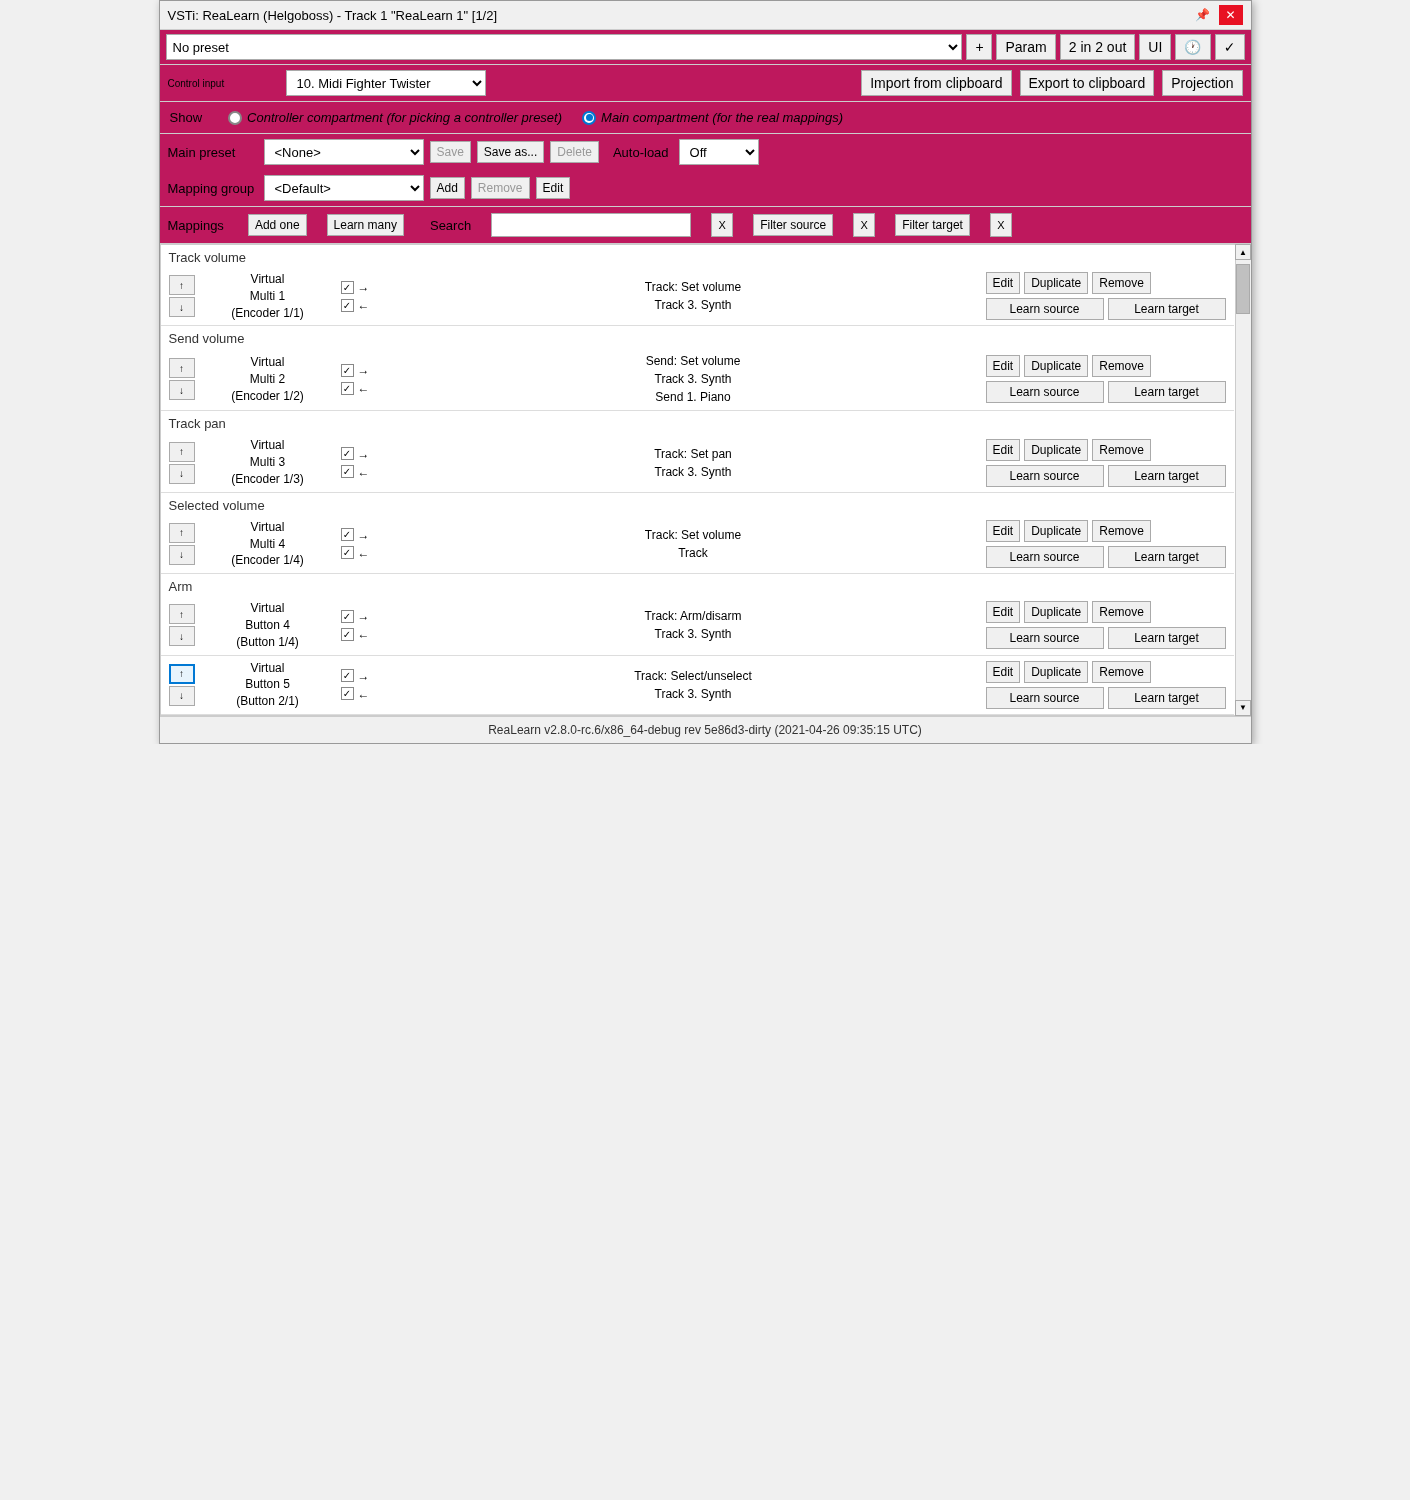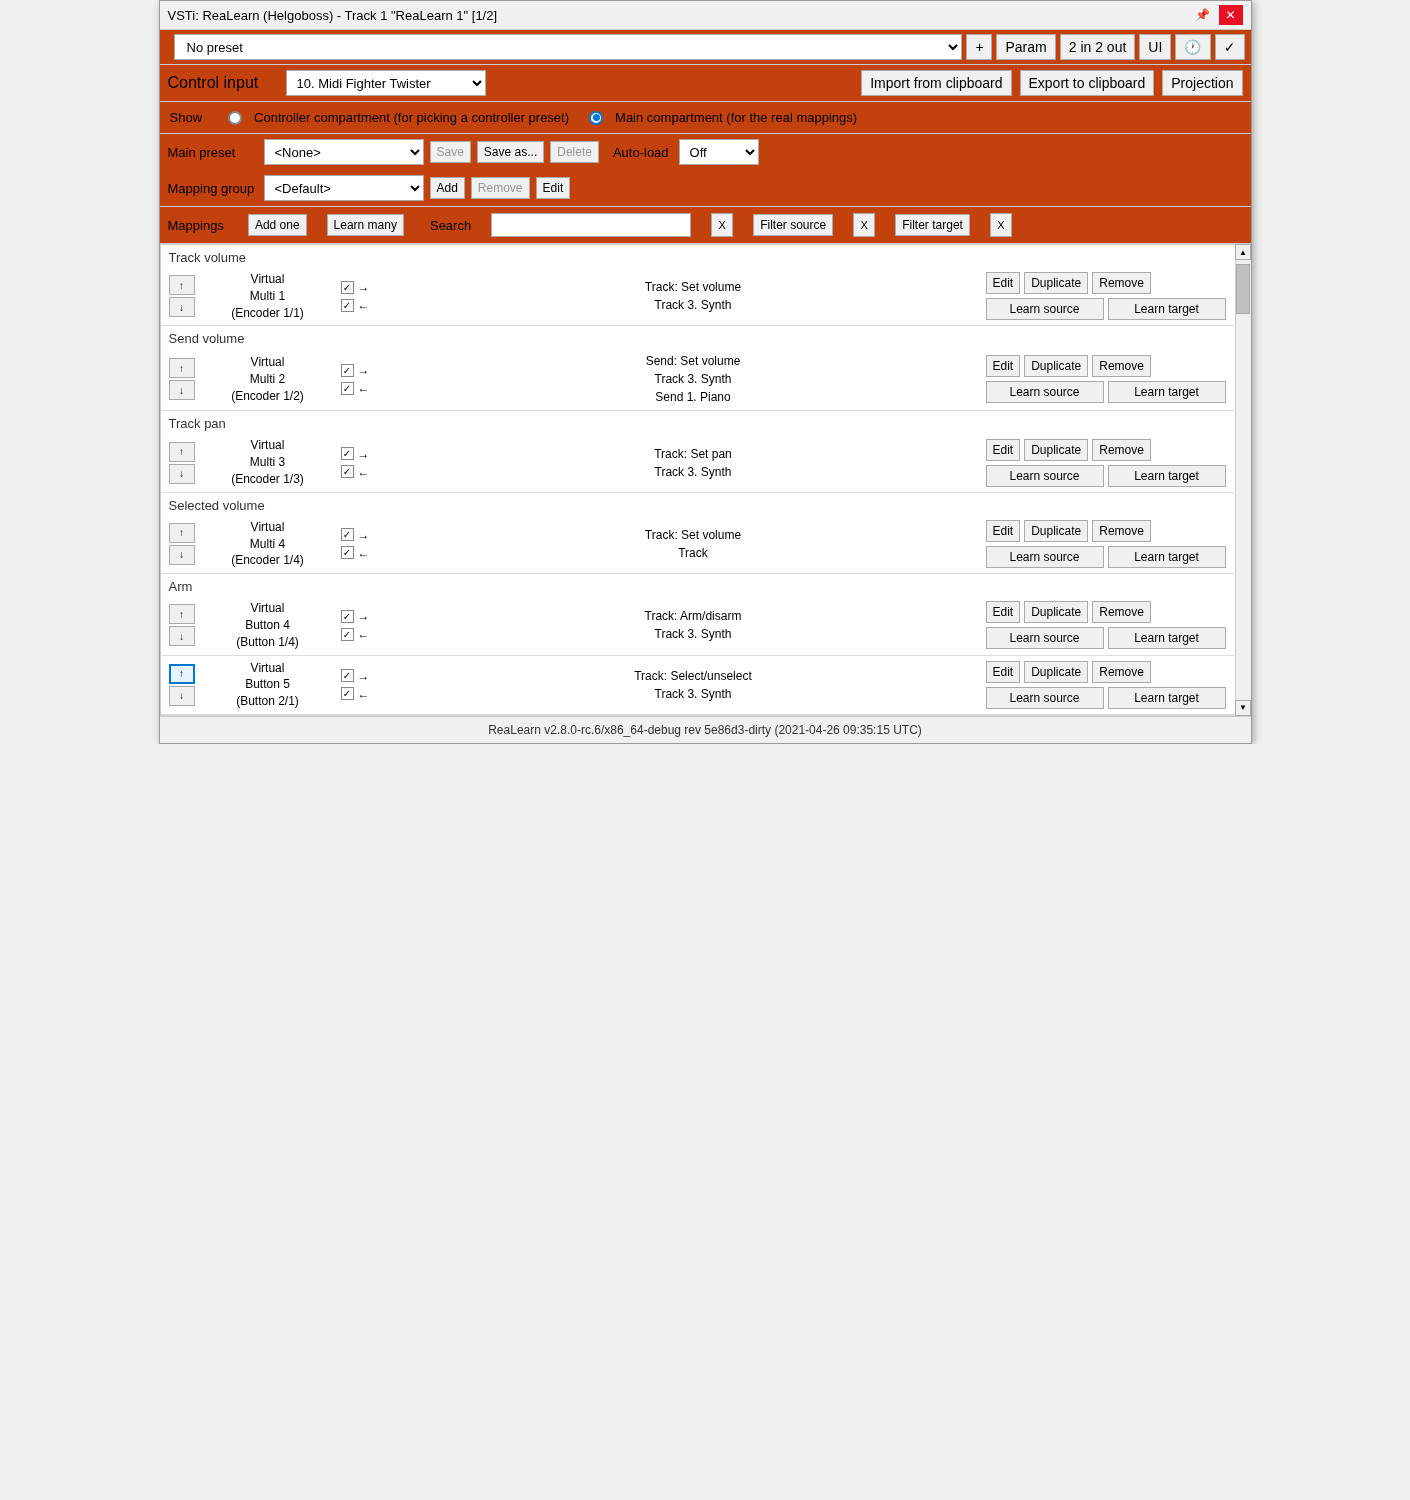--- a/index.html
+++ b/index.html
@@ -6,21 +6,21 @@
     body {
       font-family: 'Segoe UI', Arial, sans-serif;
       font-size: 13px;
       background: #f0f0f0;
       display: flex;
       justify-content: center;
       align-items: flex-start;
     }
     .window {
       width: 1093px;
-      background: #c2410c;
+      background: #be185d;
       border: 1px solid #999;
       box-shadow: 2px 2px 8px rgba(0,0,0,0.3);
     }
     .title-bar {
       background: #f0f0f0;
       border-bottom: 1px solid #ccc;
       padding: 4px 8px;
       display: flex;
       align-items: center;
       justify-content: space-between;
@@ -57,24 +57,23 @@
       align-items: center;
       padding: 4px 6px;
       gap: 4px;
       border-bottom: 1px solid #ccc;
     }
     .preset-dropdown {
       flex: 1;
       height: 26px;
       border: 1px solid #aaa;
       background: white;
-      padding: 2px 8px;
+      padding: 2px 2px;
       font-size: 13px;
       cursor: pointer;
-      margin-left: 8px;
     }
     .btn {
       height: 26px;
       border: 1px solid #aaa;
       background: #f0f0f0;
       padding: 2px 8px;
       font-size: 14px;
       cursor: pointer;
       white-space: nowrap;
     }
@@ -99,21 +98,21 @@
       justify-content: center;
     }
     .control-row {
       display: flex;
       align-items: center;
       padding: 5px 8px;
       gap: 8px;
     }
     .control-label {
       min-width: 110px;
-      font-size: 16px;
+      font-size: 10px;
     }
     .dropdown {
       height: 26px;
       border: 1px solid #aaa;
       background: white;
       padding: 2px 6px;
       font-size: 13px;
       cursor: pointer;
       min-width: 200px;
     }
@@ -126,23 +125,24 @@
       display: flex;
       align-items: center;
       padding: 8px 10px;
       gap: 20px;
       border-bottom: 1px solid #ccc;
     }
     .show-label { font-size: 13px; margin-right: 6px; }
     .radio-option {
       display: flex;
       align-items: center;
-      gap: 12px;
+      gap: 5px;
       font-size: 13px;
       cursor: pointer;
+      font-style: italic;
     }
     .radio-circle {
       width: 14px;
       height: 14px;
       border-radius: 50%;
       border: 2px solid #888;
       background: white;
       display: inline-flex;
       align-items: center;
       justify-content: center;

